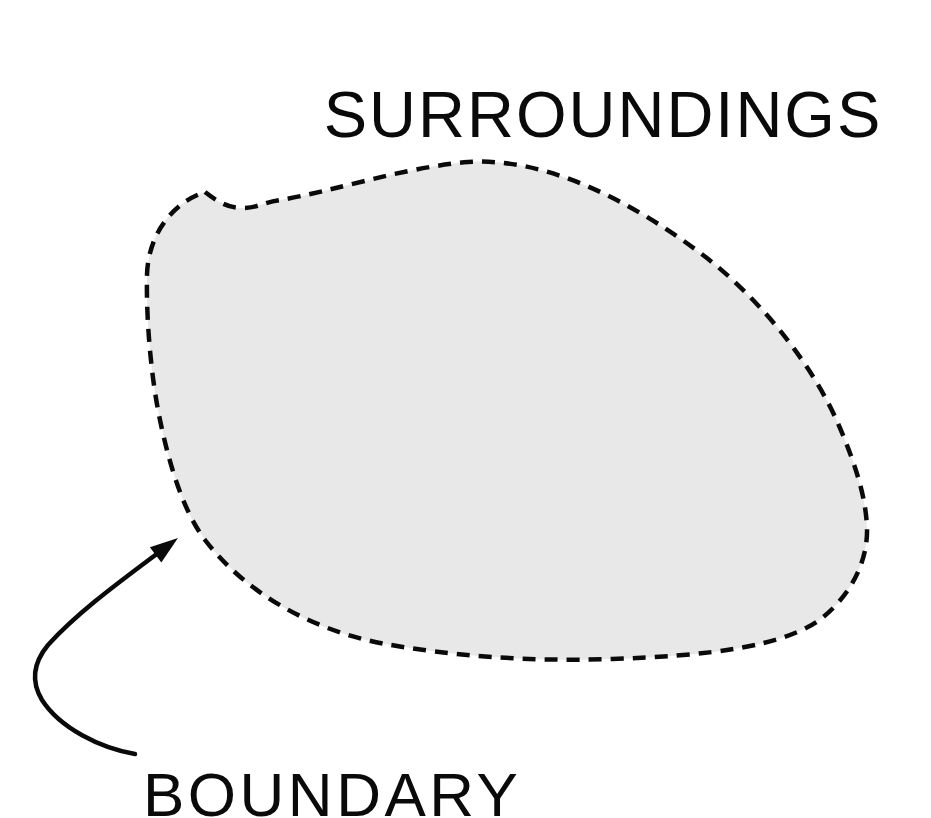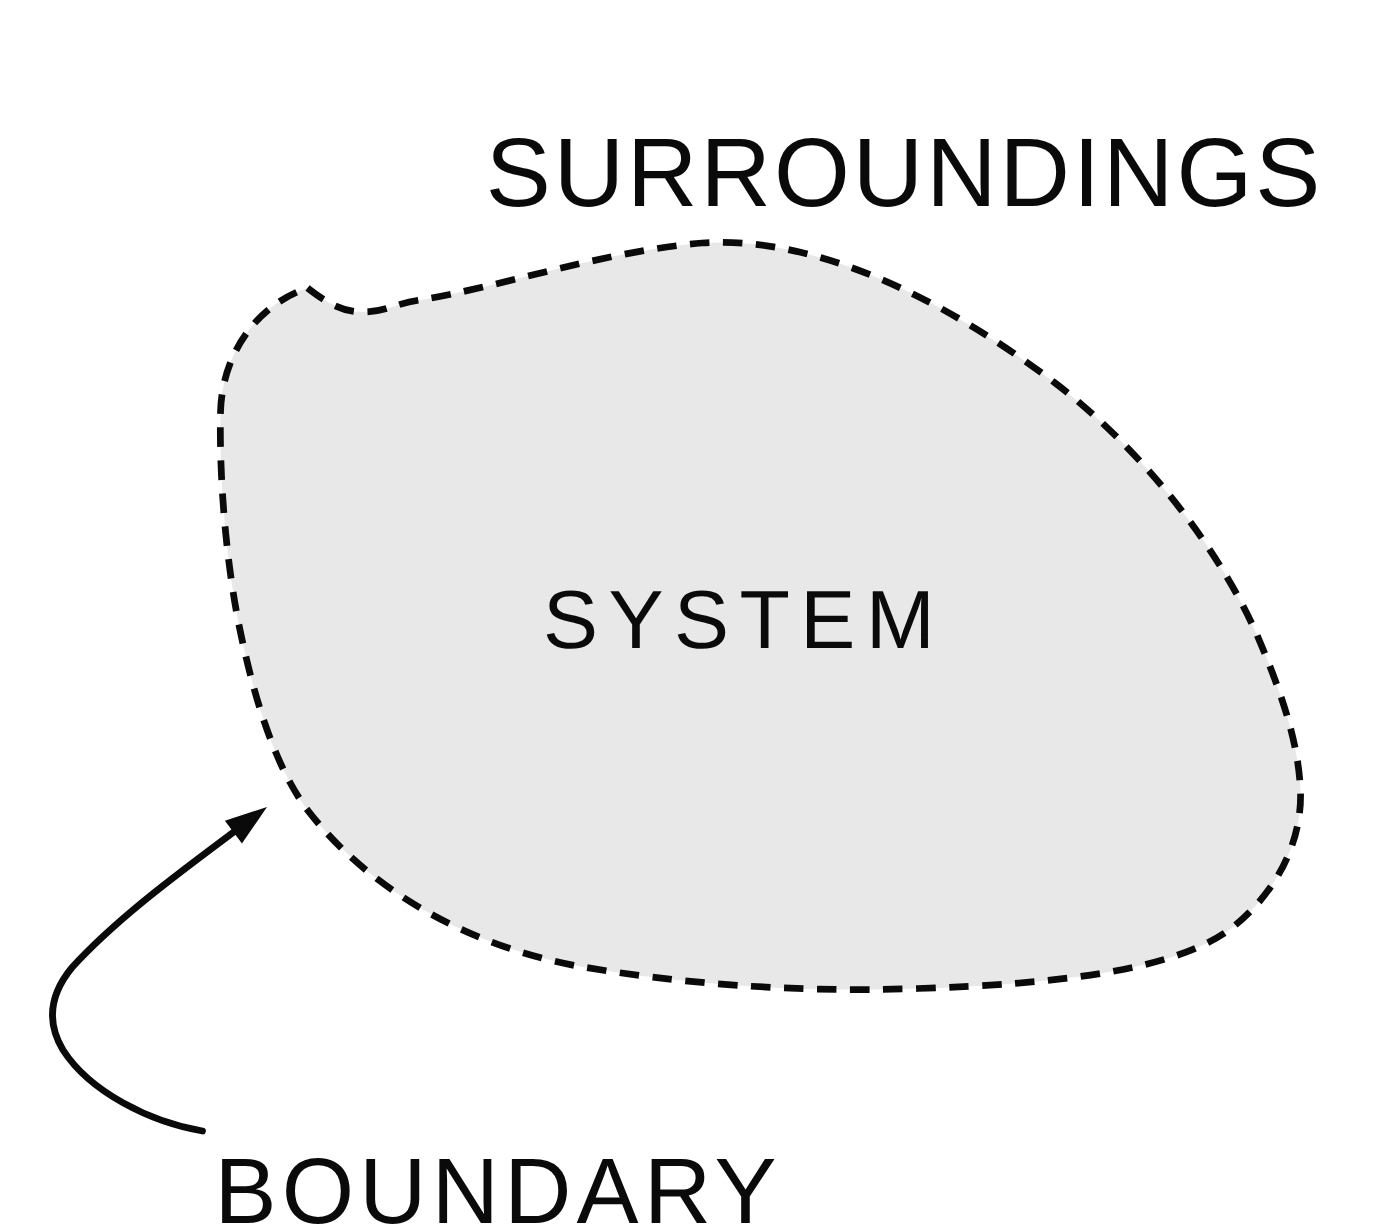--- a/index.html
+++ b/index.html
@@ -86,17 +86,16 @@
     <path class="arrow-shaft" d="M 135 754
              C 100 748, 60 728, 42 700
              C 30 680, 34 662, 48 645
              C 80 610, 125 578, 158 553" stroke="#0a0a0a"></path>
 
     <polygon points="178,538 161.3,562.4 149.9,547.2" fill="#0a0a0a"></polygon>
   </svg>
 
   <div class="label label-surroundings">SURROUNDINGS</div>
 
-  <div class="label label-system">SYSTEM</div>
 
   <div class="label label-boundary">BOUNDARY</div>
 
 </div>
 
 </body></html>

